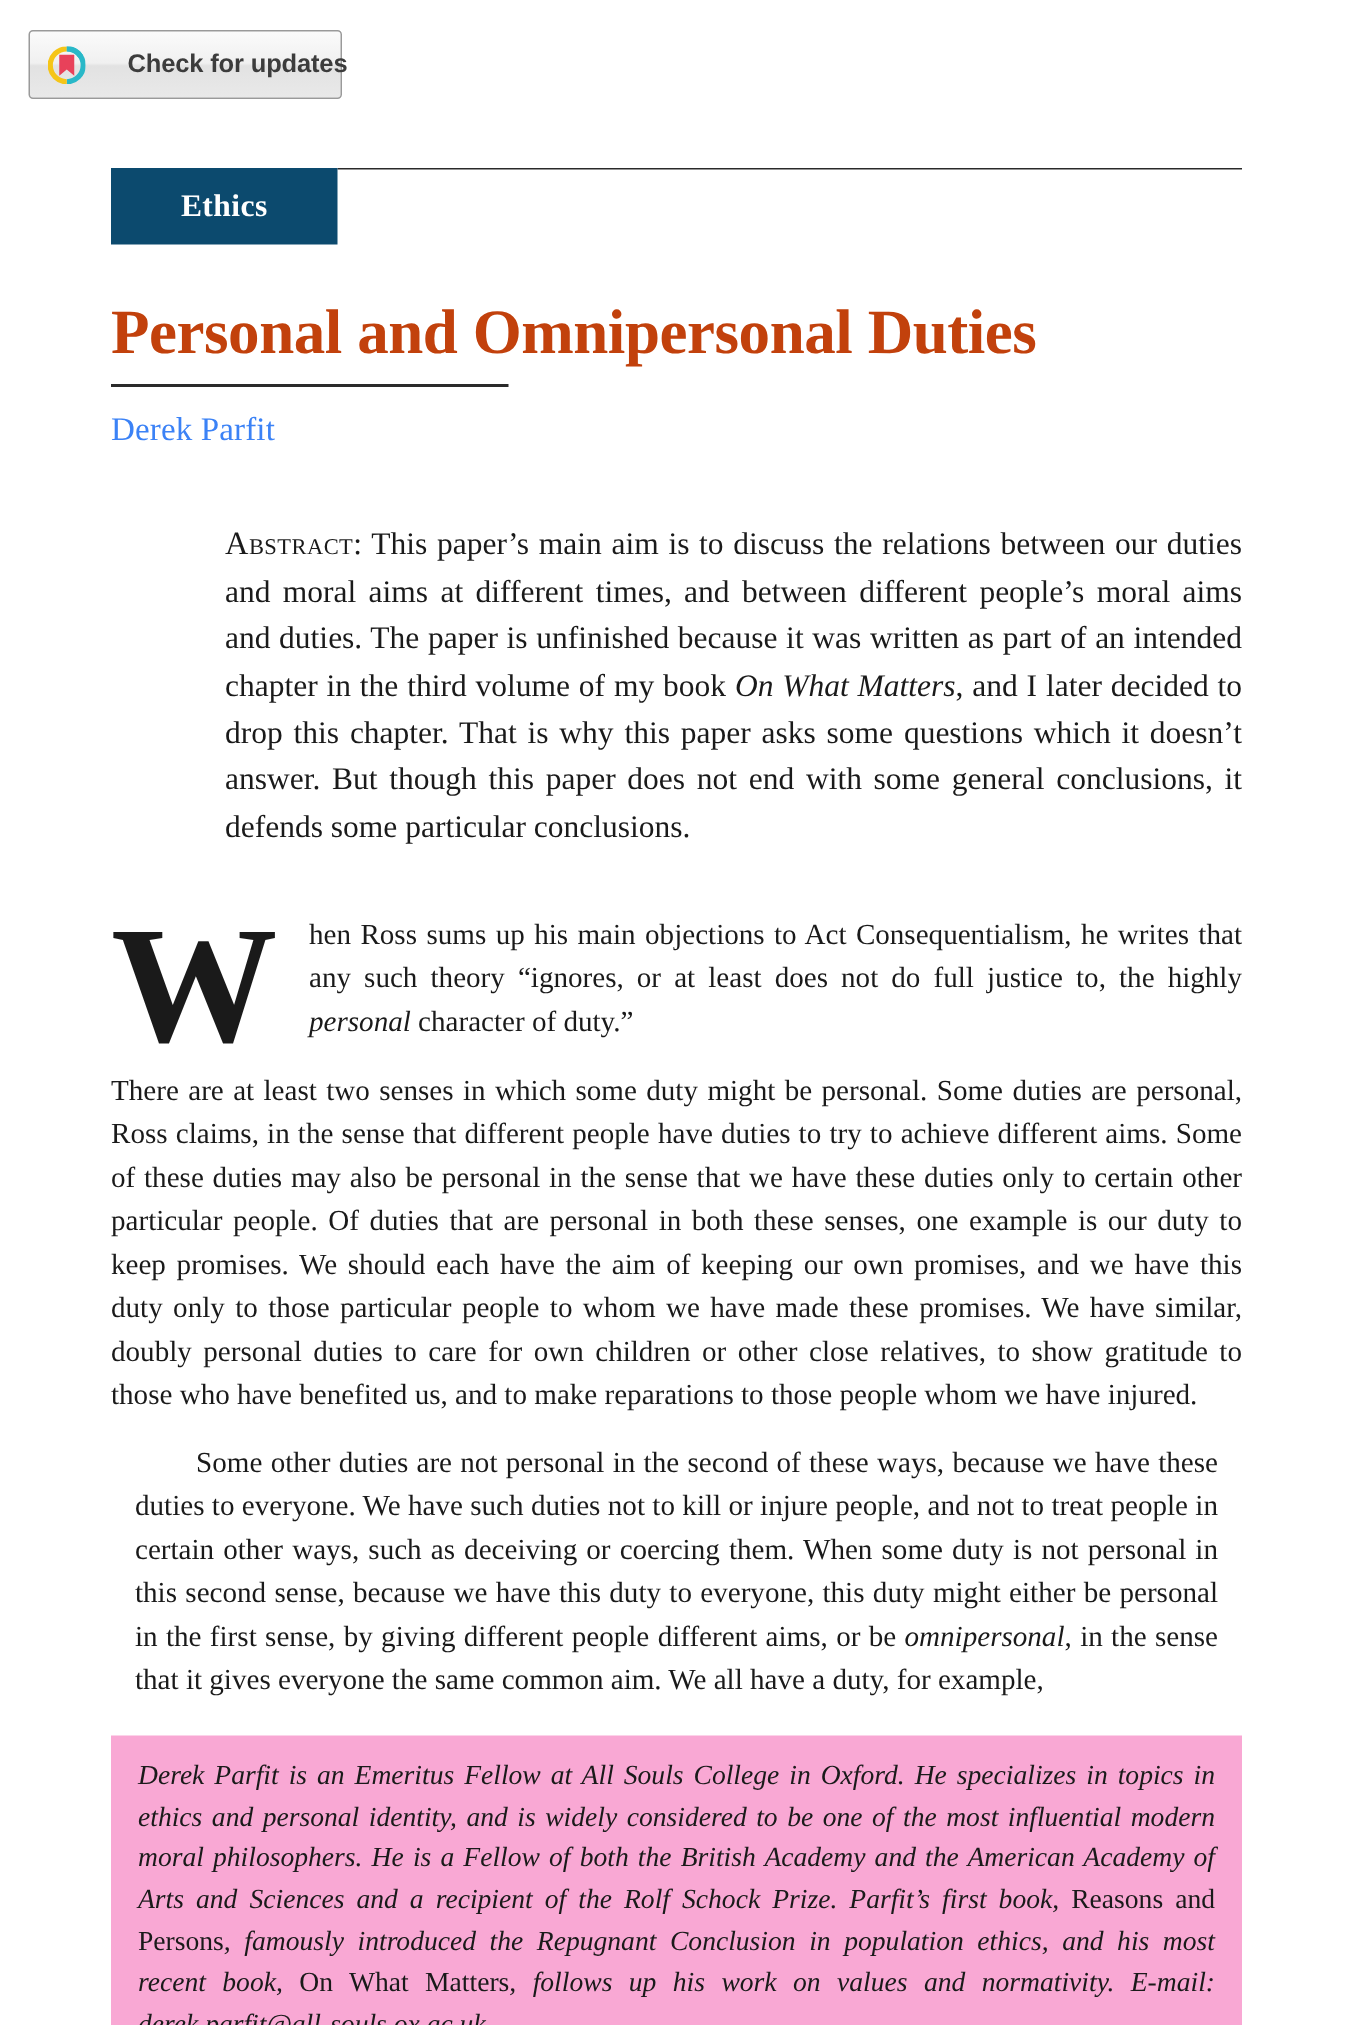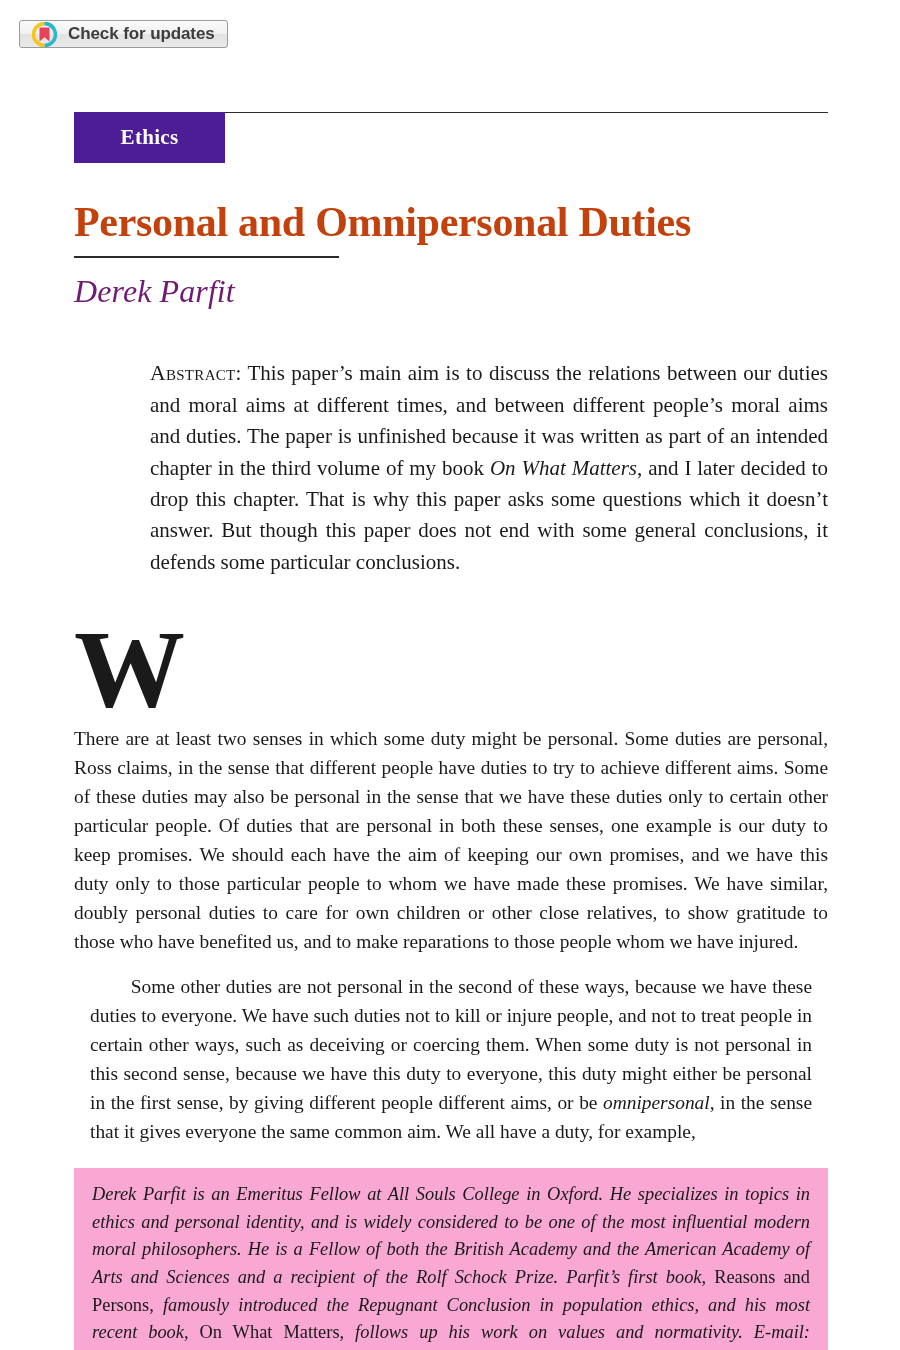--- a/index.html
+++ b/index.html
@@ -15,29 +15,29 @@
     color: #1a1a1a;
     overflow: hidden;
   }
 
   
   .crossmark {
     position: absolute;
     left: 19px;
     top: 20px;
     width: 209px;
-    height: 28px;
+    height: 46px;
     box-sizing: border-box;
     border: 1px solid #9a9a9a;
     border-radius: 3px;
     background: linear-gradient(to bottom, #fbfbfb 0%, #f0f0f0 48%, #e2e2e2 52%, #e9e9e9 100%);
     display: flex;
     align-items: center;
     padding-left: 12px;
-    gap: 11px;
+    gap: 28px;
   }
   .cm-logo {
     width: 25px;
     height: 25px;
     flex: 0 0 auto;
     display: block;
   }
   .cm-label {
     font-family: "Liberation Sans", "DejaVu Sans", sans-serif;
     font-size: 17px;
@@ -68,21 +68,21 @@
     top: 0;
     height: 1px;
     background: #2a2a2a;
   }
   .section-tag {
     position: absolute;
     left: 0;
     top: 0;
     width: 151px;
     height: 51px;
-    background: #4c1d95;
+    background: #0c4a6e;
     color: #ffffff;
     font-weight: bold;
     font-size: 21px;
     display: flex;
     align-items: center;
     justify-content: center;
     letter-spacing: 0.3px;
   }
 
   
@@ -94,24 +94,23 @@
     margin: 37px 0 0 0;
     color: #c2410c;
   }
   .title-rule {
     width: 265px;
     height: 2px;
     background: #2a2a2a;
     margin: 11px 0 0 0;
   }
   .author {
-    font-size: 32px;
-    font-style: italic;
+    font-size: 22px;
     margin: 15px 0 0 0;
-    color: #701a75;
+    color: #3b82f6;
     letter-spacing: 0.1px;
   }
 
   
   .abstract {
     margin: 47px 0 12px 76px;
     width: 678px;
     font-size: 21px;
     line-height: 1.495;
     text-align: justify;
@@ -225,20 +224,21 @@
   <div class="author">Derek Parfit</div>
 
   <div class="abstract">
     <span class="sc">Abstract</span><span>:</span><span> This paper’s main aim is to discuss the relations between our duties and moral aims at different times, and between different people’s moral aims and duties. The paper is unfinished because it was written as part of an intended chapter in the third volume of my book </span><i class="em">On What Matters</i><span>, and I later decided to drop this chapter. That is why this paper asks some questions which it doesn’t answer. But though this paper does not end with some general conclusions, it defends some particular conclusions.</span>
   </div>
 
   <div class="body-block">
 
     <div class="dropcap-para">
       <span class="dropcap">W</span>
+      <div class="lead-lines"><span>hen Ross sums up his main objections to Act Consequentialism, he writes that any such theory “ignores, or at least does not do full justice to, the highly </span><i class="em">personal</i><span> character of duty.”</span></div>
     </div>
 
     <p class="after-drop">There are at least two senses in which some duty might be personal. Some duties are personal, Ross claims, in the sense that different people have duties to try to achieve different aims. Some of these duties may also be personal in the sense that we have these duties only to certain other particular people. Of duties that are personal in both these senses, one example is our duty to keep promises. We should each have the aim of keeping our own promises, and we have this duty only to those particular people to whom we have made these promises. We have similar, doubly personal duties to care for own children or other close relatives, to show gratitude to those who have benefited us, and to make reparations to those people whom we have injured.</p>
 
     <p class="para" style="text-indent:2.1em"><span>Some other duties are not personal in the second of these ways, because we have these duties to everyone. We have such duties not to kill or injure people, and not to treat people in certain other ways, such as deceiving or coercing them. When some duty is not personal in this second sense, because we have this duty to everyone, this duty might either be personal in the first sense, by giving different people different aims, or be </span><i class="em">omnipersonal</i><span>, in the sense that it gives everyone the same common aim. We all have a duty, for example,</span></p>
 
   </div>
 
   <div class="biobox">
     <span>Derek Parfit is an Emeritus Fellow at All Souls College in Oxford. He specializes in topics in ethics and personal identity, and is widely considered to be one of the most influential modern moral philosophers. He is a Fellow of both the British Academy and the American Academy of Arts and Sciences and a recipient of the Rolf Schock Prize. Parfit’s first book, </span><span class="roman">Reasons and Persons</span><span>, famously introduced the Repugnant Conclusion in population ethics, and his most recent book, </span><span class="roman">On What Matters</span><span>, follows up his work on values and normativity. E-mail: derek.parfit@all-souls.ox.ac.uk.</span>

